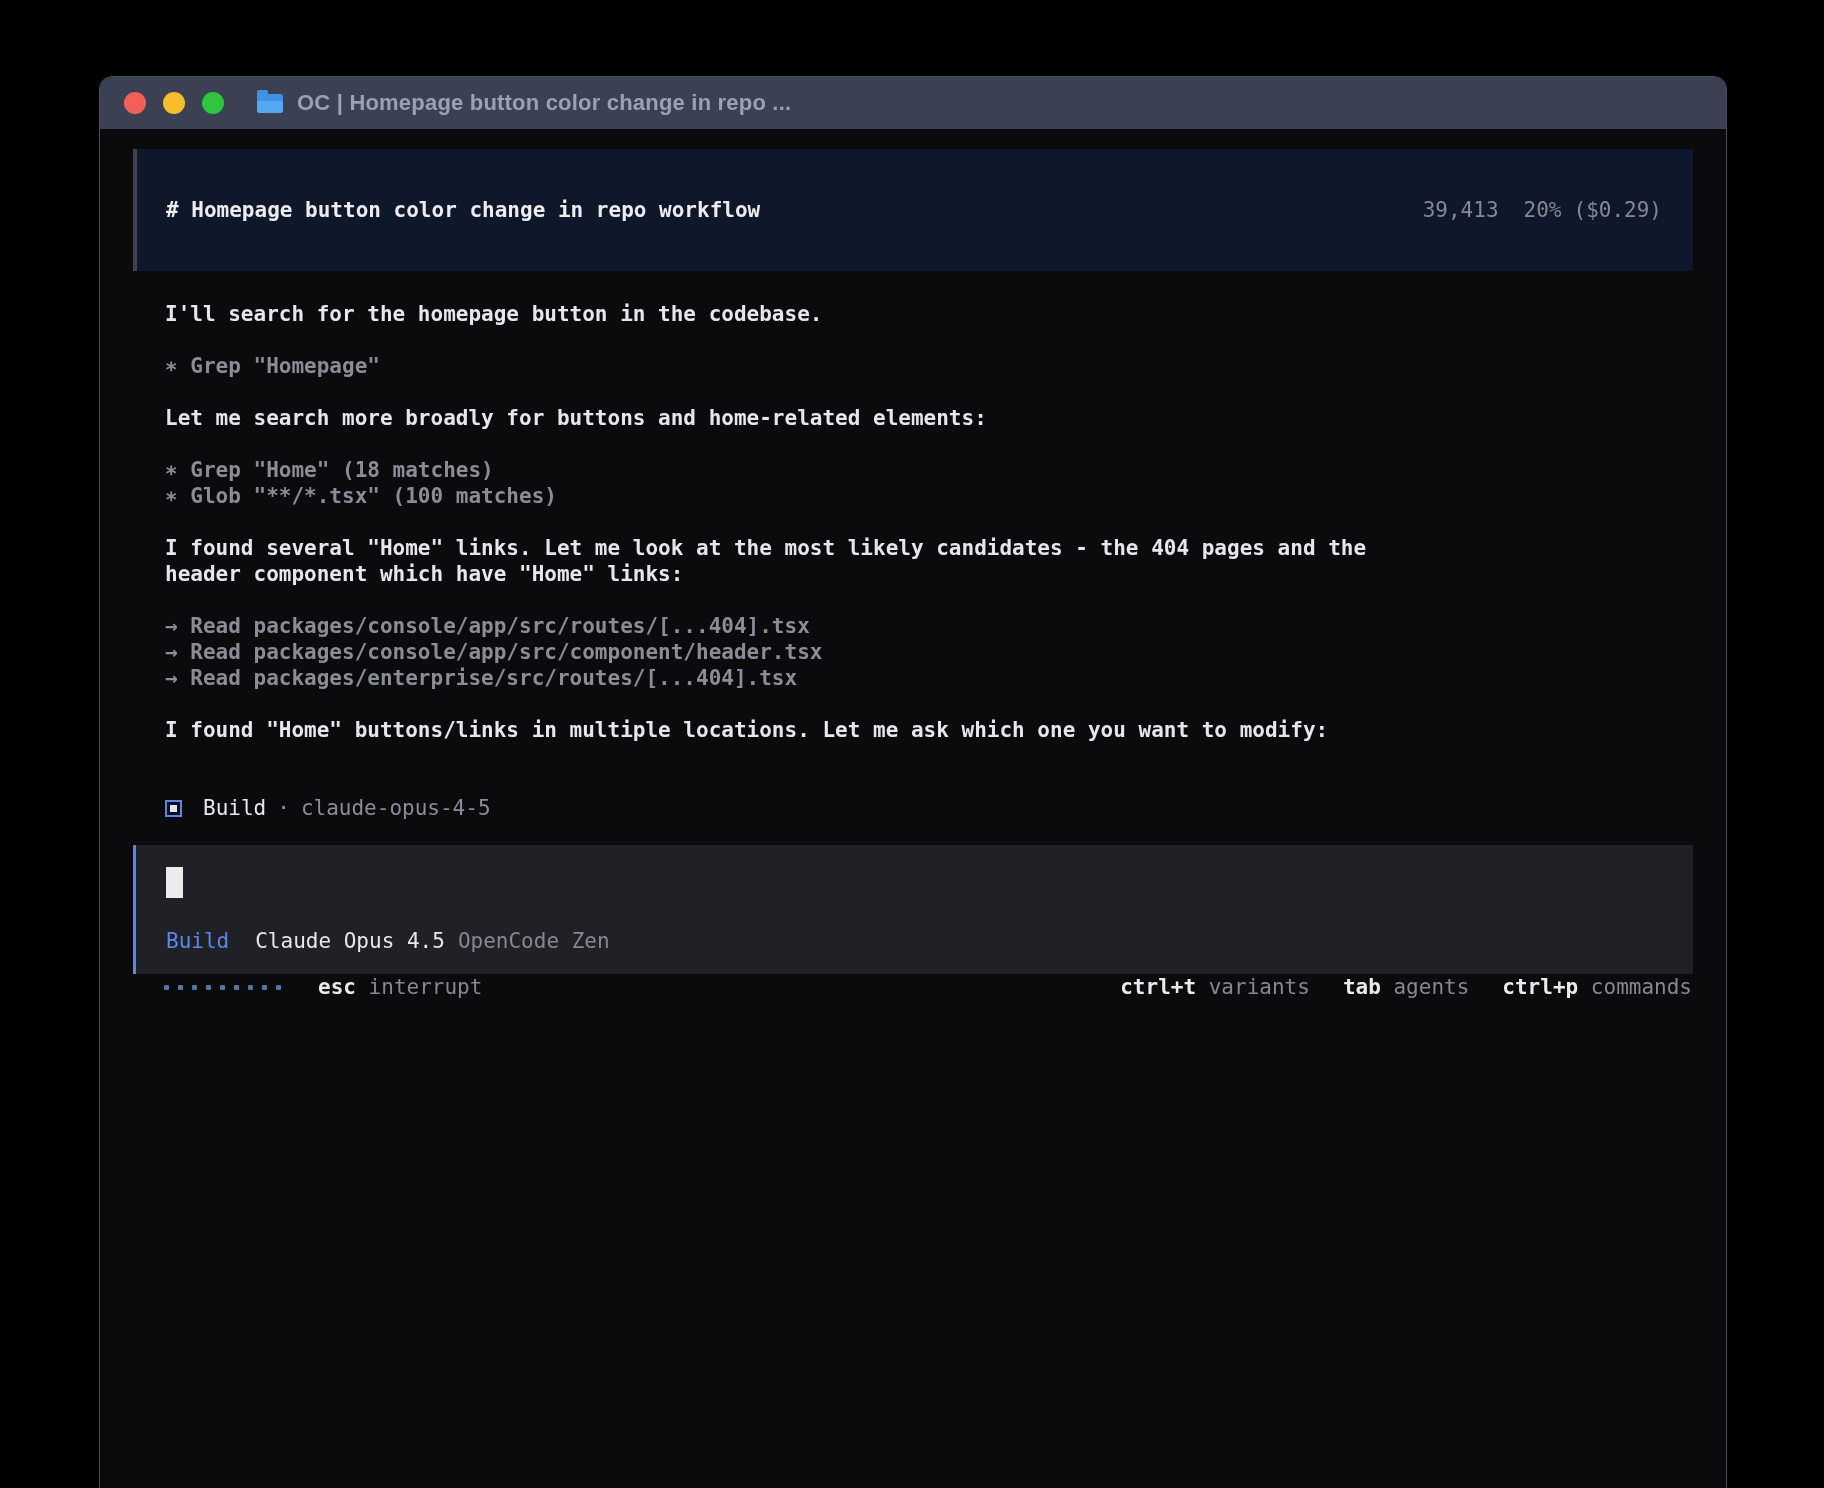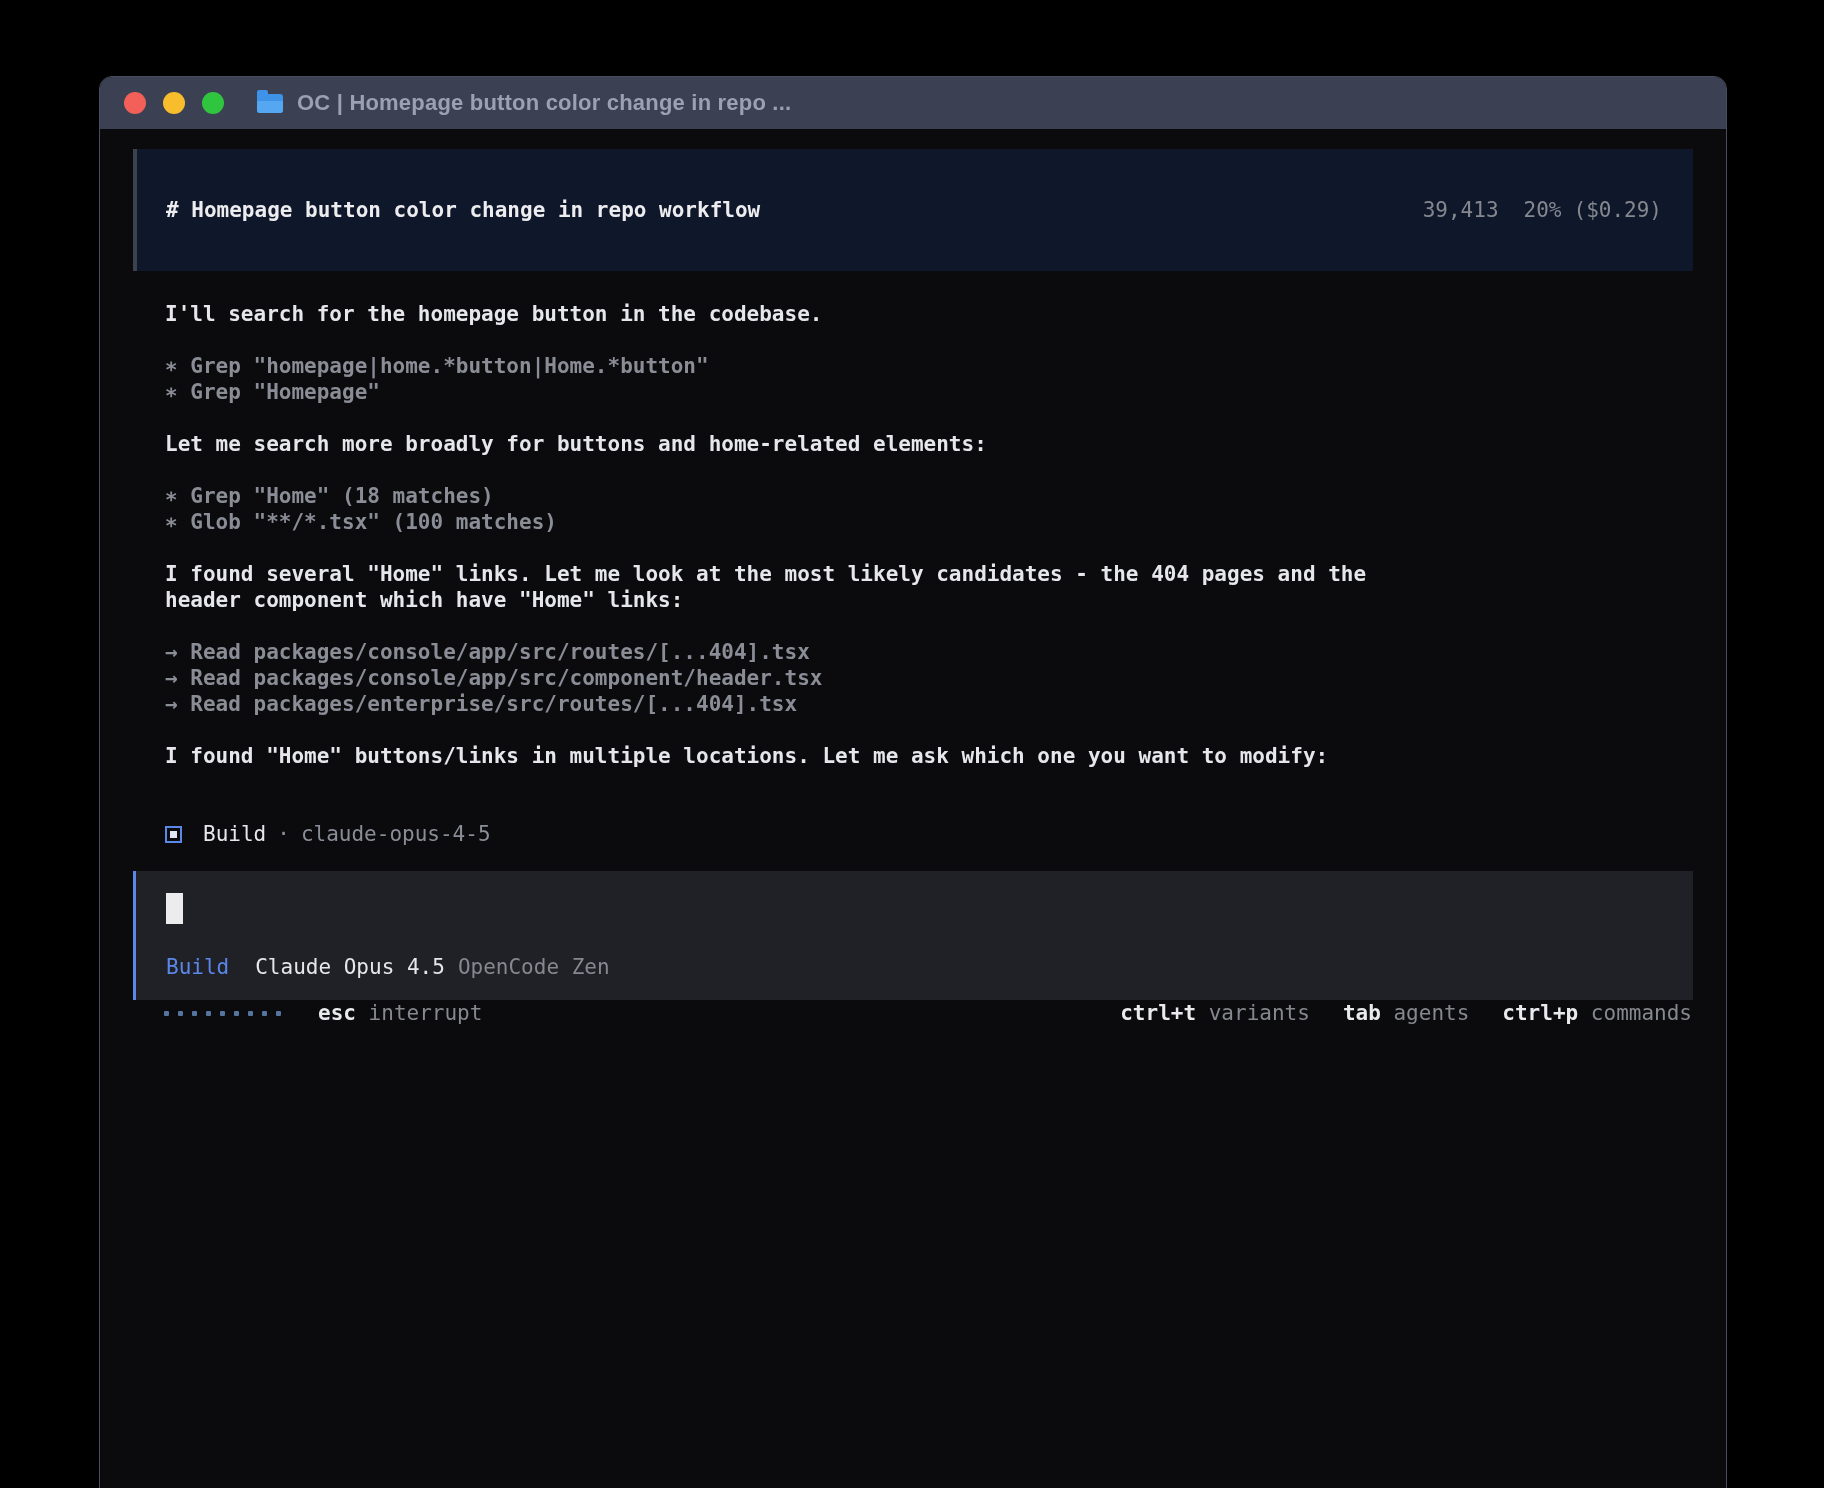--- a/index.html
+++ b/index.html
@@ -101,21 +101,20 @@
       </span>
     </div>
 
 
     <div class="chat">
 
         <div class="line normal">I'll search for the homepage button in the codebase.</div>
 
         <div class="line blank"></div>
 
-        <div class="line muted">∗ Grep "homepage|home.*button|Home.*button"</div>
 
         <div class="line muted">∗ Grep "Homepage"</div>
 
         <div class="line blank"></div>
 
         <div class="line normal">Let me search more broadly for buttons and home-related elements:</div>
 
         <div class="line blank"></div>
 
         <div class="line muted">∗ Grep "Home" (18 matches)</div>

